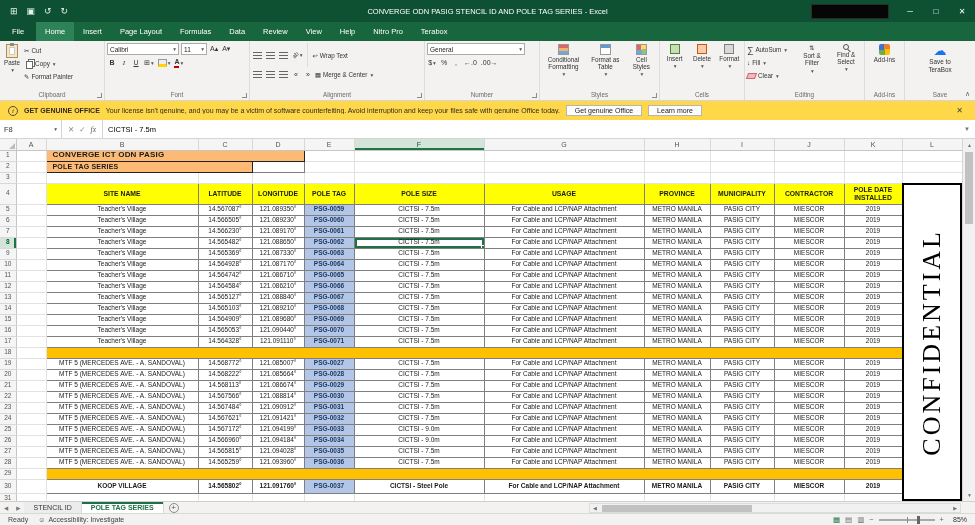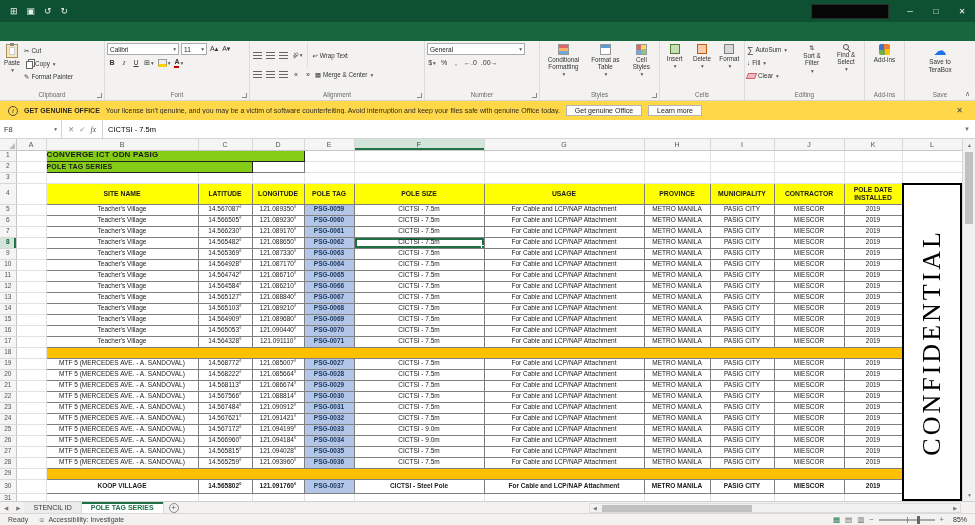--- a/index.html
+++ b/index.html
@@ -83,21 +83,21 @@
   table{border-collapse:collapse;table-layout:fixed;width:962px;}
   td{height:11px;padding:0;font-size:6.5px;line-height:1.05;text-align:center;vertical-align:middle;overflow:hidden;white-space:nowrap;color:#1a1a1a;}
   td.g{border-right:1px solid #e2e2e2;border-bottom:1px solid #e2e2e2;background:#fff;}
   td.b{border:1px solid #7f7f7f;background:#fff;}
   td.rn{background:#f5f5f5;border-right:1px solid #c6c6c6;border-bottom:1px solid #d8d8d8;color:#555;font-size:6.5px;}
   td.ch{background:#f5f5f5;border-right:1px solid #d8d8d8;border-bottom:1px solid #c6c6c6;color:#555;font-size:7px;}
   td.ch.hl{background:#d3e5da;color:#0d5c33;box-shadow:inset 0 -2px 0 #217346;}
   td.rn.hlr{background:#d3e5da;color:#0d5c33;font-weight:bold;box-shadow:inset -2px 0 0 #217346;}
   td.corner{background:#f5f5f5;border-right:1px solid #c6c6c6;border-bottom:1px solid #c6c6c6;position:relative;}
   .tri{position:absolute;right:1px;bottom:1px;width:0;height:0;border-left:6px solid transparent;border-bottom:6px solid #bdbdbd;}
-  td.cy{background:#84cc16;border:1px solid #222;font-weight:bold;text-align:left;padding-left:0;font-size:8px;letter-spacing:0.2px;}
+  td.cy{background:#fdba74;border:1px solid #222;font-weight:bold;text-align:left;padding-left:6px;font-size:8px;letter-spacing:0.2px;}
   td.cy.small{font-size:7px;}
   td.hdr{background:#ffff00;font-weight:bold;font-size:6.8px;white-space:normal;}
   td.tag{background:#b4c6e7;font-weight:bold;color:#17375e;}
   td.sep{background:#ffc000;}
   td.boldcell{font-weight:bold;}
   td.sel{box-shadow:inset 0 0 0 2px #1e7145;position:relative;}
   .handle{position:absolute;right:-1px;bottom:-1px;width:4px;height:4px;background:#1e7145;border:1px solid #fff;}
   .confbox{position:absolute;left:902px;top:44px;width:60px;height:318px;background:#fff;border:2px solid #000;display:flex;align-items:center;justify-content:center;z-index:5;}
   .confbox span{writing-mode:vertical-rl;transform:rotate(180deg);font-family:"Liberation Serif",serif;font-size:26px;letter-spacing:3px;color:#000;}
   .vscroll{position:absolute;right:0;top:0;width:13px;height:362px;background:#f1f1f1;border-left:1px solid #d6d6d6;z-index:6;}
@@ -132,29 +132,43 @@
 
 <div class="app">
 
   <div class="titlebar">
     <div class="qat">
       <span>⊞</span>
       <span>▣</span>
       <span>↺</span>
       <span>↻</span>
     </div>
+    <div class="tb-title">CONVERGE ODN PASIG STENCIL ID AND POLE TAG SERIES  -  Excel</div>
     <div class="tb-right">
       <div class="searchbox"></div>
       <div class="winbtn">─</div>
       <div class="winbtn">□</div>
       <div class="winbtn">✕</div>
     </div>
   </div>
 
   <div class="tabrow">
+    <div id="ribbon-tabs" style="display:flex;align-items:stretch;">
+        <div class="rtab file">File</div>
+        <div class="rtab active">Home</div>
+        <div class="rtab">Insert</div>
+        <div class="rtab">Page Layout</div>
+        <div class="rtab">Formulas</div>
+        <div class="rtab">Data</div>
+        <div class="rtab">Review</div>
+        <div class="rtab">View</div>
+        <div class="rtab">Help</div>
+        <div class="rtab">Nitro Pro</div>
+        <div class="rtab">Terabox</div>
+      </div>
   </div>
 
   <div class="ribbon">
 
     <div class="rgroup" style="width:105px">
       <div class="rcontent">
         <div class="bigbtn">
           <span class="iclip"></span>
           <span>Paste</span>
           <span class="dd">▾</span>

